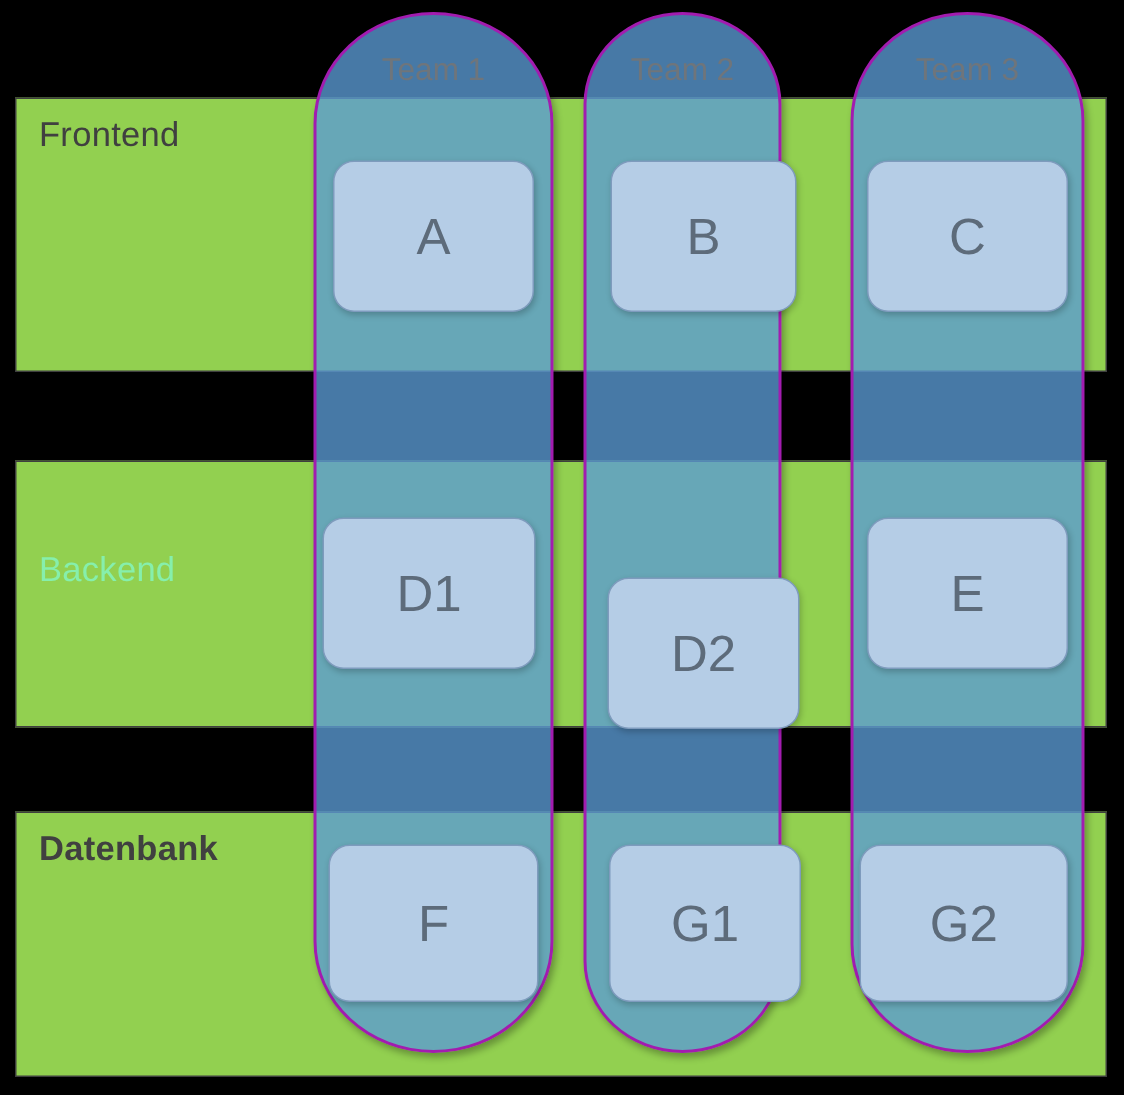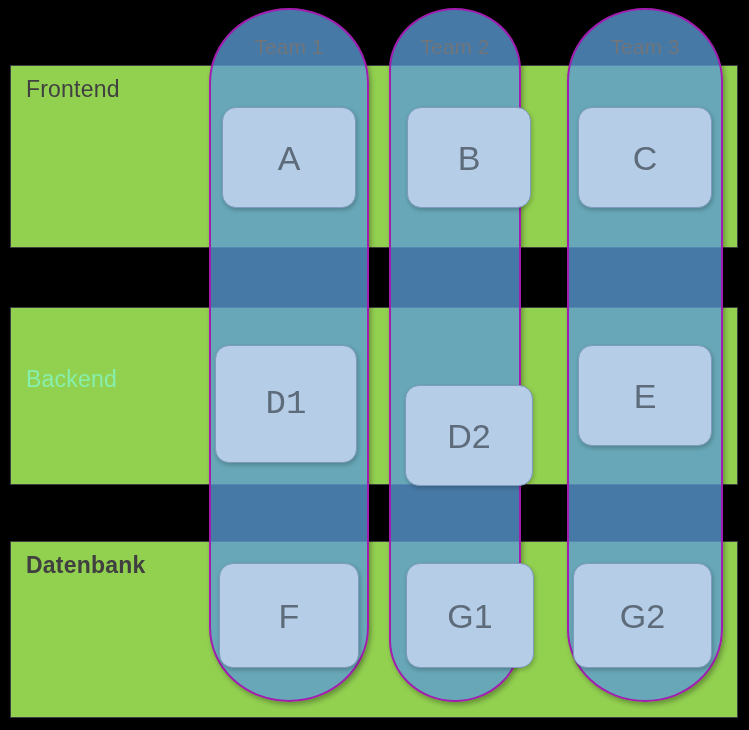--- a/index.html
+++ b/index.html
@@ -107,21 +107,21 @@
 
   <div class="task-box" style="left: 222px; top: 107px; width: 134px; height: 101px; background: rgb(181, 205, 230); border-color: rgb(126, 155, 189);">
     <span class="task-label" style="color: rgb(93, 107, 122);">A</span>
   </div>
   <div class="task-box" style="left: 407px; top: 107px; width: 124px; height: 101px; background: rgb(181, 205, 230); border-color: rgb(126, 155, 189);">
     <span class="task-label" style="color: rgb(93, 107, 122);">B</span>
   </div>
   <div class="task-box" style="left: 578px; top: 107px; width: 134px; height: 101px; background: rgb(181, 205, 230); border-color: rgb(126, 155, 189);">
     <span class="task-label" style="color: rgb(93, 107, 122);">C</span>
   </div>
-  <div class="task-box" style="left: 215px; top: 345px; width: 142px; height: 118px; background: rgb(181, 205, 230); border-color: rgb(126, 155, 189); font-family: Liberation Mono, monospace;">
+  <div class="task-box" style="left: 215px; top: 345px; width: 142px; height: 101px; background: rgb(181, 205, 230); border-color: rgb(126, 155, 189);">
     <span class="task-label" style="color: rgb(93, 107, 122);">D1</span>
   </div>
   <div class="task-box" style="left: 405px; top: 345px; width: 128px; height: 101px; background: rgb(181, 205, 230); border-color: rgb(126, 155, 189); margin-top: 40px;">
     <span class="task-label" style="color: rgb(93, 107, 122);">D2</span>
   </div>
   <div class="task-box" style="left: 578px; top: 345px; width: 134px; height: 101px; background: rgb(181, 205, 230); border-color: rgb(126, 155, 189);">
     <span class="task-label" style="color: rgb(93, 107, 122);">E</span>
   </div>
   <div class="task-box" style="left: 219px; top: 563px; width: 140px; height: 105px; background: rgb(181, 205, 230); border-color: rgb(126, 155, 189);">
     <span class="task-label" style="color: rgb(93, 107, 122);">F</span>

